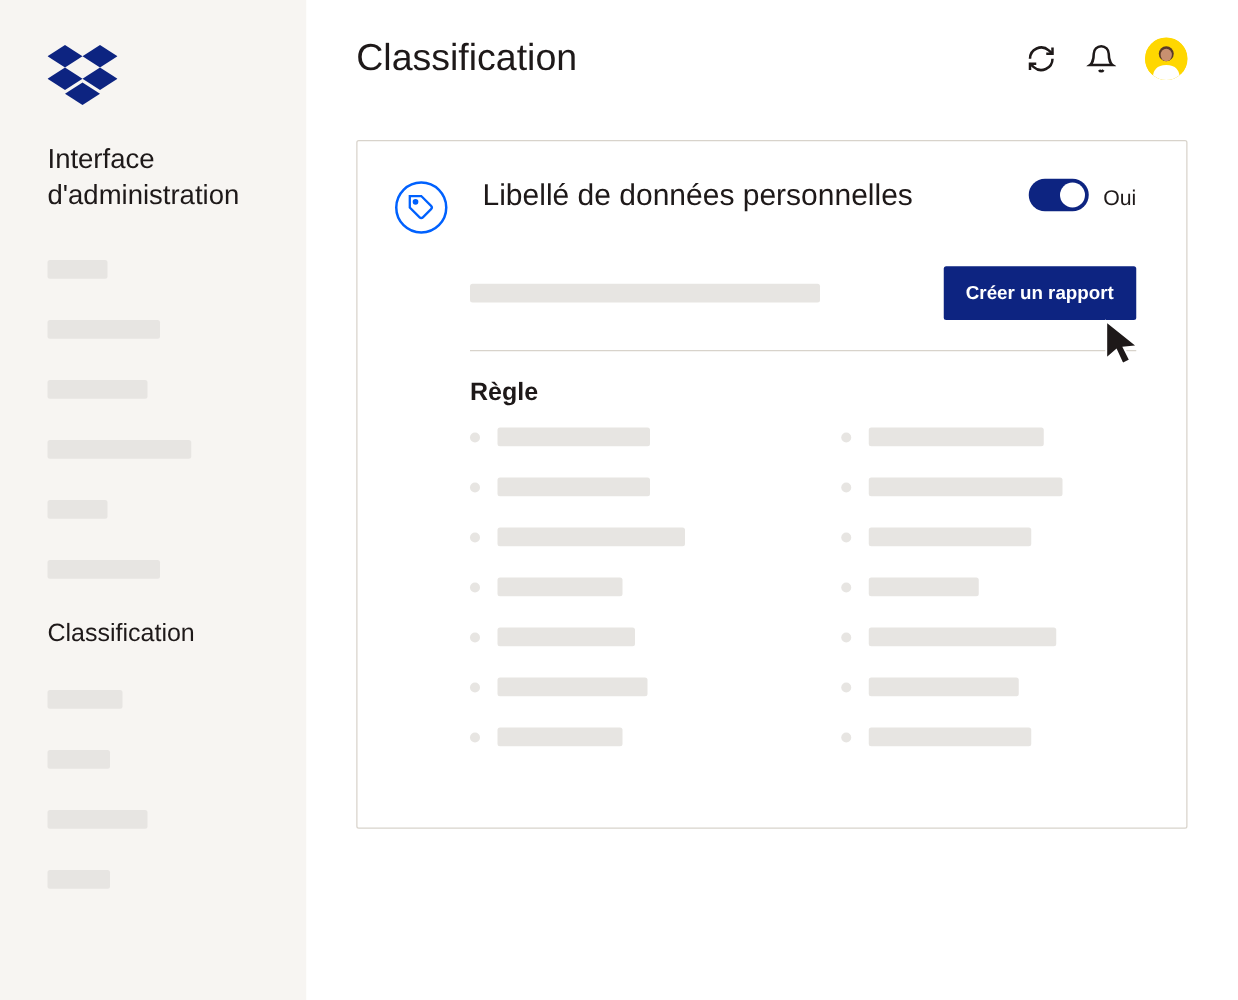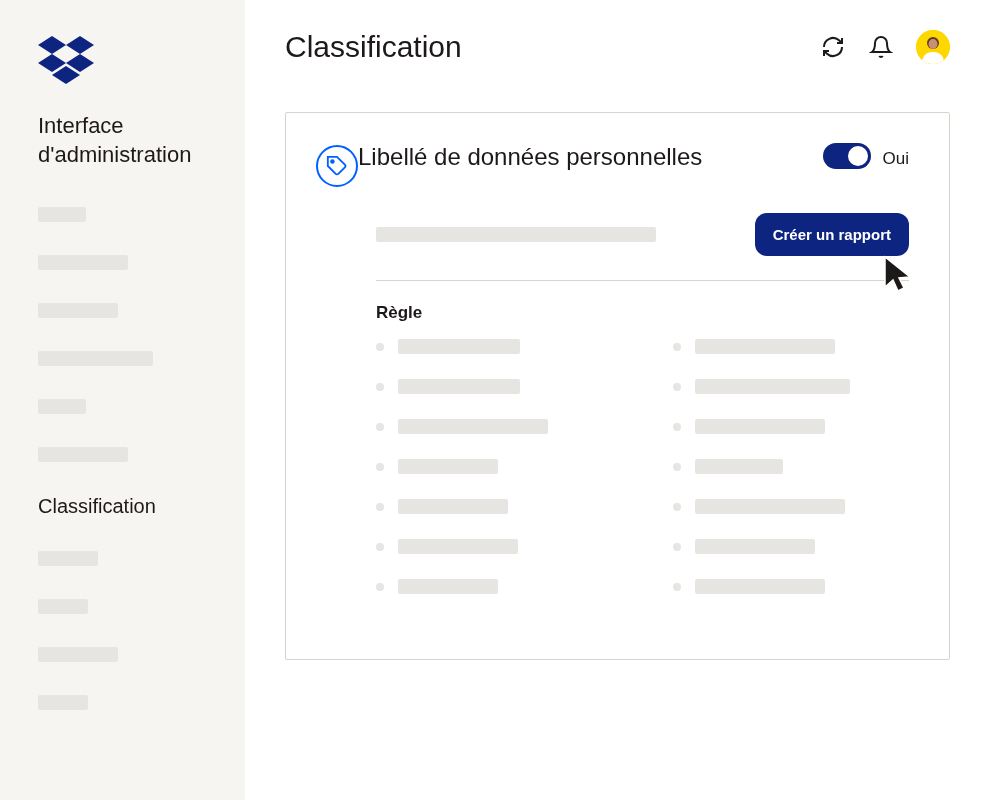--- a/index.html
+++ b/index.html
@@ -86,21 +86,21 @@
       height: 100%;
     }
     .card {
       border: 1px solid #d8d3cb;
       border-radius: 2px;
       padding: 30px 40px 40px 30px;
     }
     .card-header-row {
       display: flex;
       align-items: flex-start;
-      gap: 0;
+      gap: 28px;
     }
     .tag-icon-wrap {
       width: 42px;
       height: 42px;
       border: 2px solid #0061fe;
       border-radius: 50%;
       display: flex;
       align-items: center;
       justify-content: center;
       flex-shrink: 0;
@@ -163,29 +163,29 @@
       position: relative;
     }
     .create-report-btn {
       background: #0d2481;
       color: #fff;
       border: none;
       padding: 13px 18px;
       font-size: 15px;
       font-weight: 600;
       cursor: pointer;
-      border-radius: 12px;
+      border-radius: 2px;
     }
     .divider {
       border: none;
       border-top: 1px solid #d8d3cb;
       margin-bottom: 22px;
     }
     .rule-heading {
-      font-size: 17px;
+      font-size: 20px;
       font-weight: 700;
       color: #1e1919;
       margin-bottom: 16px;
     }
     .rule-text {
       font-size: 16px;
       color: #1e1919;
       line-height: 1.5;
       margin-bottom: 34px;
     }

